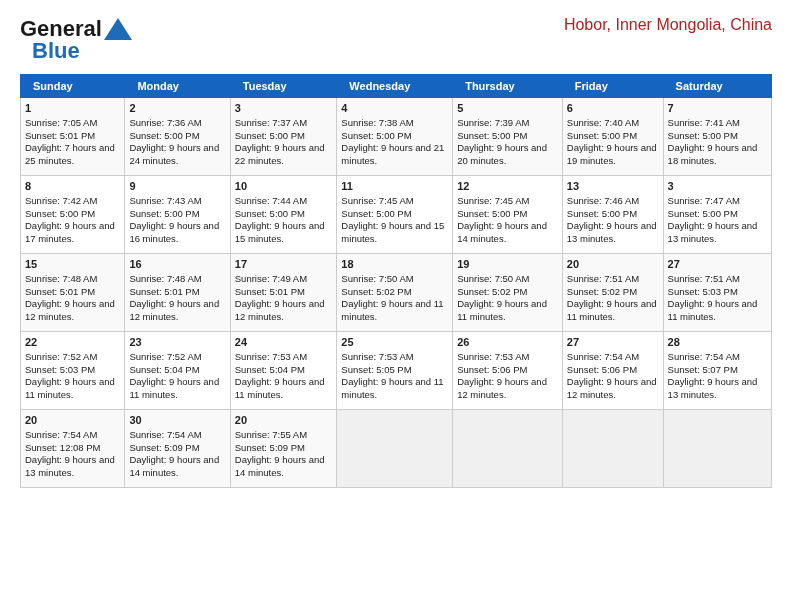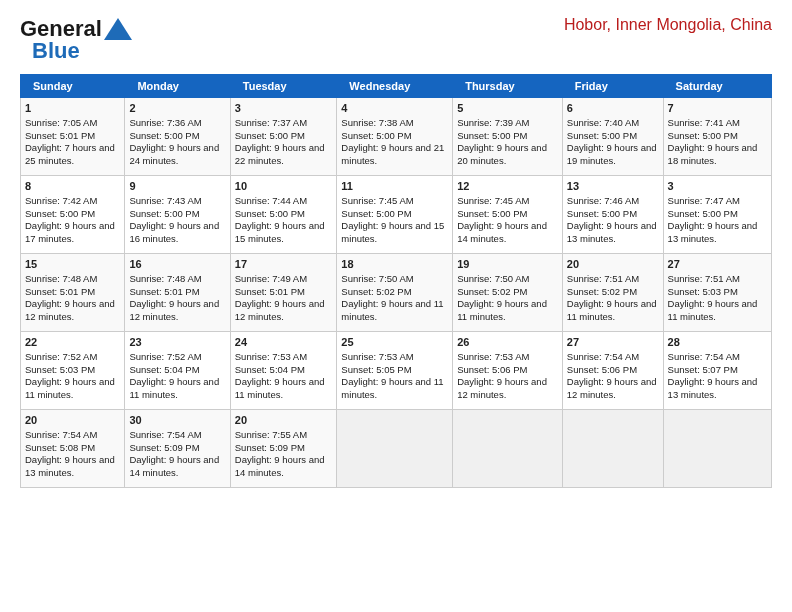--- a/index.html
+++ b/index.html
@@ -141,21 +141,21 @@
         <tr>
           <td><span class="day-num">22</span><span>Sunrise: 7:52 AM</span><br><span>Sunset: 5:03 PM</span><br><span>Daylight: 9 hours and 11 minutes.</span></td>
           <td><span class="day-num">23</span><span>Sunrise: 7:52 AM</span><br><span>Sunset: 5:04 PM</span><br><span>Daylight: 9 hours and 11 minutes.</span></td>
           <td><span class="day-num">24</span><span>Sunrise: 7:53 AM</span><br><span>Sunset: 5:04 PM</span><br><span>Daylight: 9 hours and 11 minutes.</span></td>
           <td><span class="day-num">25</span><span>Sunrise: 7:53 AM</span><br><span>Sunset: 5:05 PM</span><br><span>Daylight: 9 hours and 11 minutes.</span></td>
           <td><span class="day-num">26</span><span>Sunrise: 7:53 AM</span><br><span>Sunset: 5:06 PM</span><br><span>Daylight: 9 hours and 12 minutes.</span></td>
           <td><span class="day-num">27</span><span>Sunrise: 7:54 AM</span><br><span>Sunset: 5:06 PM</span><br><span>Daylight: 9 hours and 12 minutes.</span></td>
           <td><span class="day-num">28</span><span>Sunrise: 7:54 AM</span><br><span>Sunset: 5:07 PM</span><br><span>Daylight: 9 hours and 13 minutes.</span></td>
         </tr>
         <tr>
-          <td><span class="day-num">20</span><span>Sunrise: 7:54 AM</span><br><span>Sunset: 5:08 PM</span><br><span>Daylight: 9 hours and 13 minutes.</span></td>
+          <td><span class="day-num">20</span><span>Sunrise: 7:54 AM</span><br><span>Sunset: 12:08 PM</span><br><span>Daylight: 9 hours and 13 minutes.</span></td>
           <td><span class="day-num">30</span><span>Sunrise: 7:54 AM</span><br><span>Sunset: 5:09 PM</span><br><span>Daylight: 9 hours and 14 minutes.</span></td>
           <td><span class="day-num">20</span><span>Sunrise: 7:55 AM</span><br><span>Sunset: 5:09 PM</span><br><span>Daylight: 9 hours and 14 minutes.</span></td>
           <td class="empty-cell"></td>
           <td class="empty-cell"></td>
           <td class="empty-cell"></td>
           <td class="empty-cell"></td>
         </tr>
       </tbody>
   </table>
 </div>

